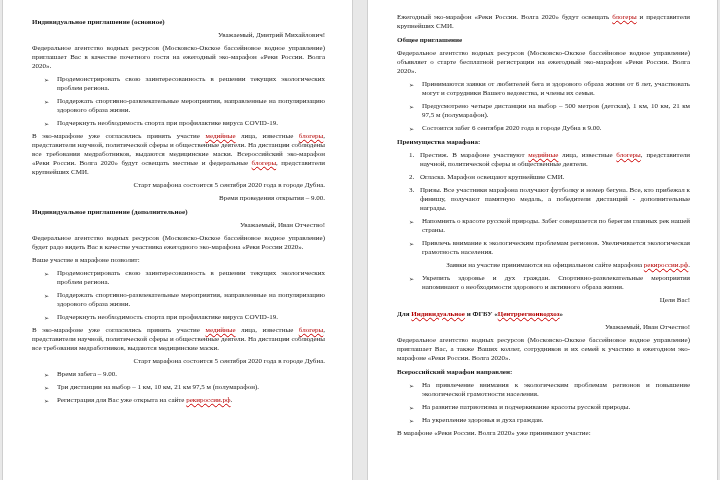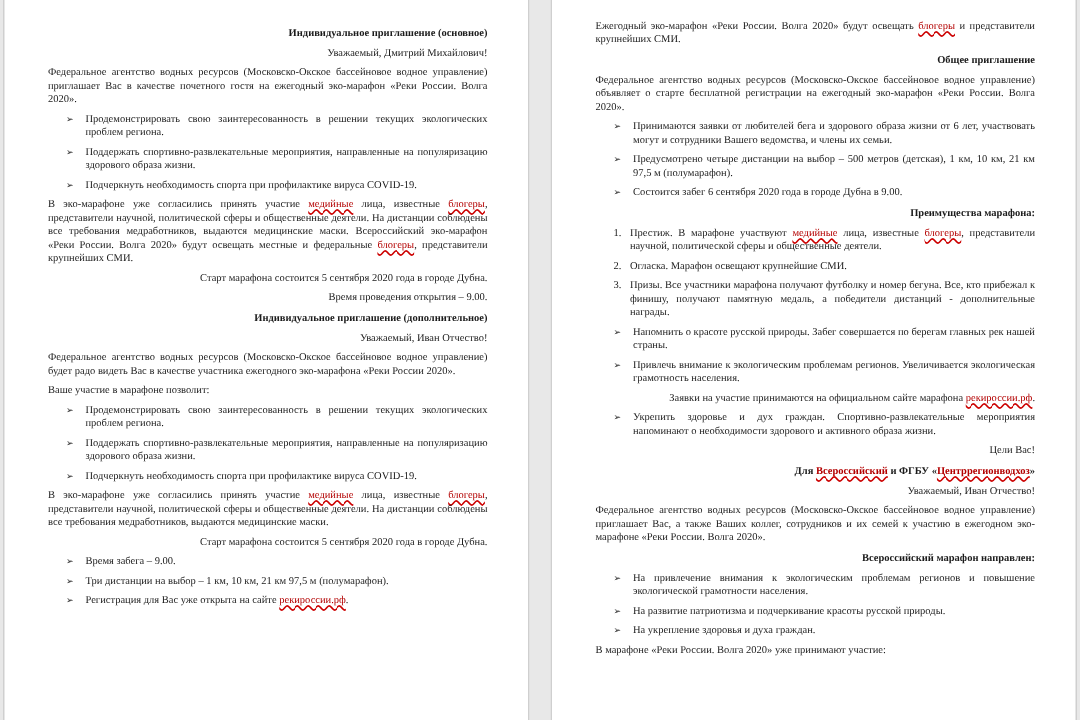--- a/index.html
+++ b/index.html
@@ -17,21 +17,21 @@
     border-right:1px solid #cfcfcf;
     padding:13px 27px 0 29px;
     overflow:hidden;
   }
   .block {
     font-size:7px;
     line-height:9px;
     margin-bottom:4px;
     text-align:justify;
   }
-  .h { font-weight:700; text-align:right; margin:5px 0 4px; }
+  .h { font-weight:700; text-align:left; margin:5px 0 4px; }
   .pc { text-align:right; }
   .pr { text-align:right; }
   .bullet, .num { display:flex; padding-left:12px; }
   .marker {
     flex:0 0 13px;
     font-family:"DejaVu Sans",sans-serif;
     font-size:6px;
     line-height:9px;
   }
   .num .marker { font-family:inherit; font-size:7px; flex:0 0 11px; }
@@ -132,21 +132,21 @@
       <div class="block bullet">
         <span class="marker">➢</span>
         <span class="li-body"><span class="">Привлечь внимание к экологическим проблемам регионов. Увеличивается экологическая грамотность населения.</span></span>
       </div>
       <div class="block pr"><span class="">Заявки на участие принимаются на официальном сайте марафона </span><span class="spell">рекироссии.рф</span><span class="">.</span></div>
       <div class="block bullet">
         <span class="marker">➢</span>
         <span class="li-body"><span class="">Укрепить здоровье и дух граждан. Спортивно-развлекательные мероприятия напоминают о необходимости здорового и активного образа жизни.</span></span>
       </div>
       <div class="block pr"><span class="">Цели Вас!</span></div>
-      <div class="block h"><span class="">Для </span><span class="spell">Всероссийский</span><span class=""> и ФГБУ «</span><span class="spell">Центррегионводхоз</span><span class="">»</span></div>
+      <div class="block h"><span class="">Для </span><span class="spell">Индивидуальное</span><span class=""> и ФГБУ «</span><span class="spell">Центррегионводхоз</span><span class="">»</span></div>
       <div class="block pc"><span class="">Уважаемый, Иван Отчество!</span></div>
       <div class="block p"><span class="">Федеральное агентство водных ресурсов (Московско-Окское бассейновое водное управление) приглашает Вас, а также Ваших коллег, сотрудников и их семей к участию в ежегодном эко-марафоне «Реки России. Волга 2020».</span></div>
       <div class="block h"><span class="">Всероссийский марафон направлен:</span></div>
       <div class="block bullet">
         <span class="marker">➢</span>
         <span class="li-body"><span class="">На привлечение внимания к экологическим проблемам регионов и повышение экологической грамотности населения.</span></span>
       </div>
       <div class="block bullet">
         <span class="marker">➢</span>
         <span class="li-body"><span class="">На развитие патриотизма и подчеркивание красоты русской природы.</span></span>

